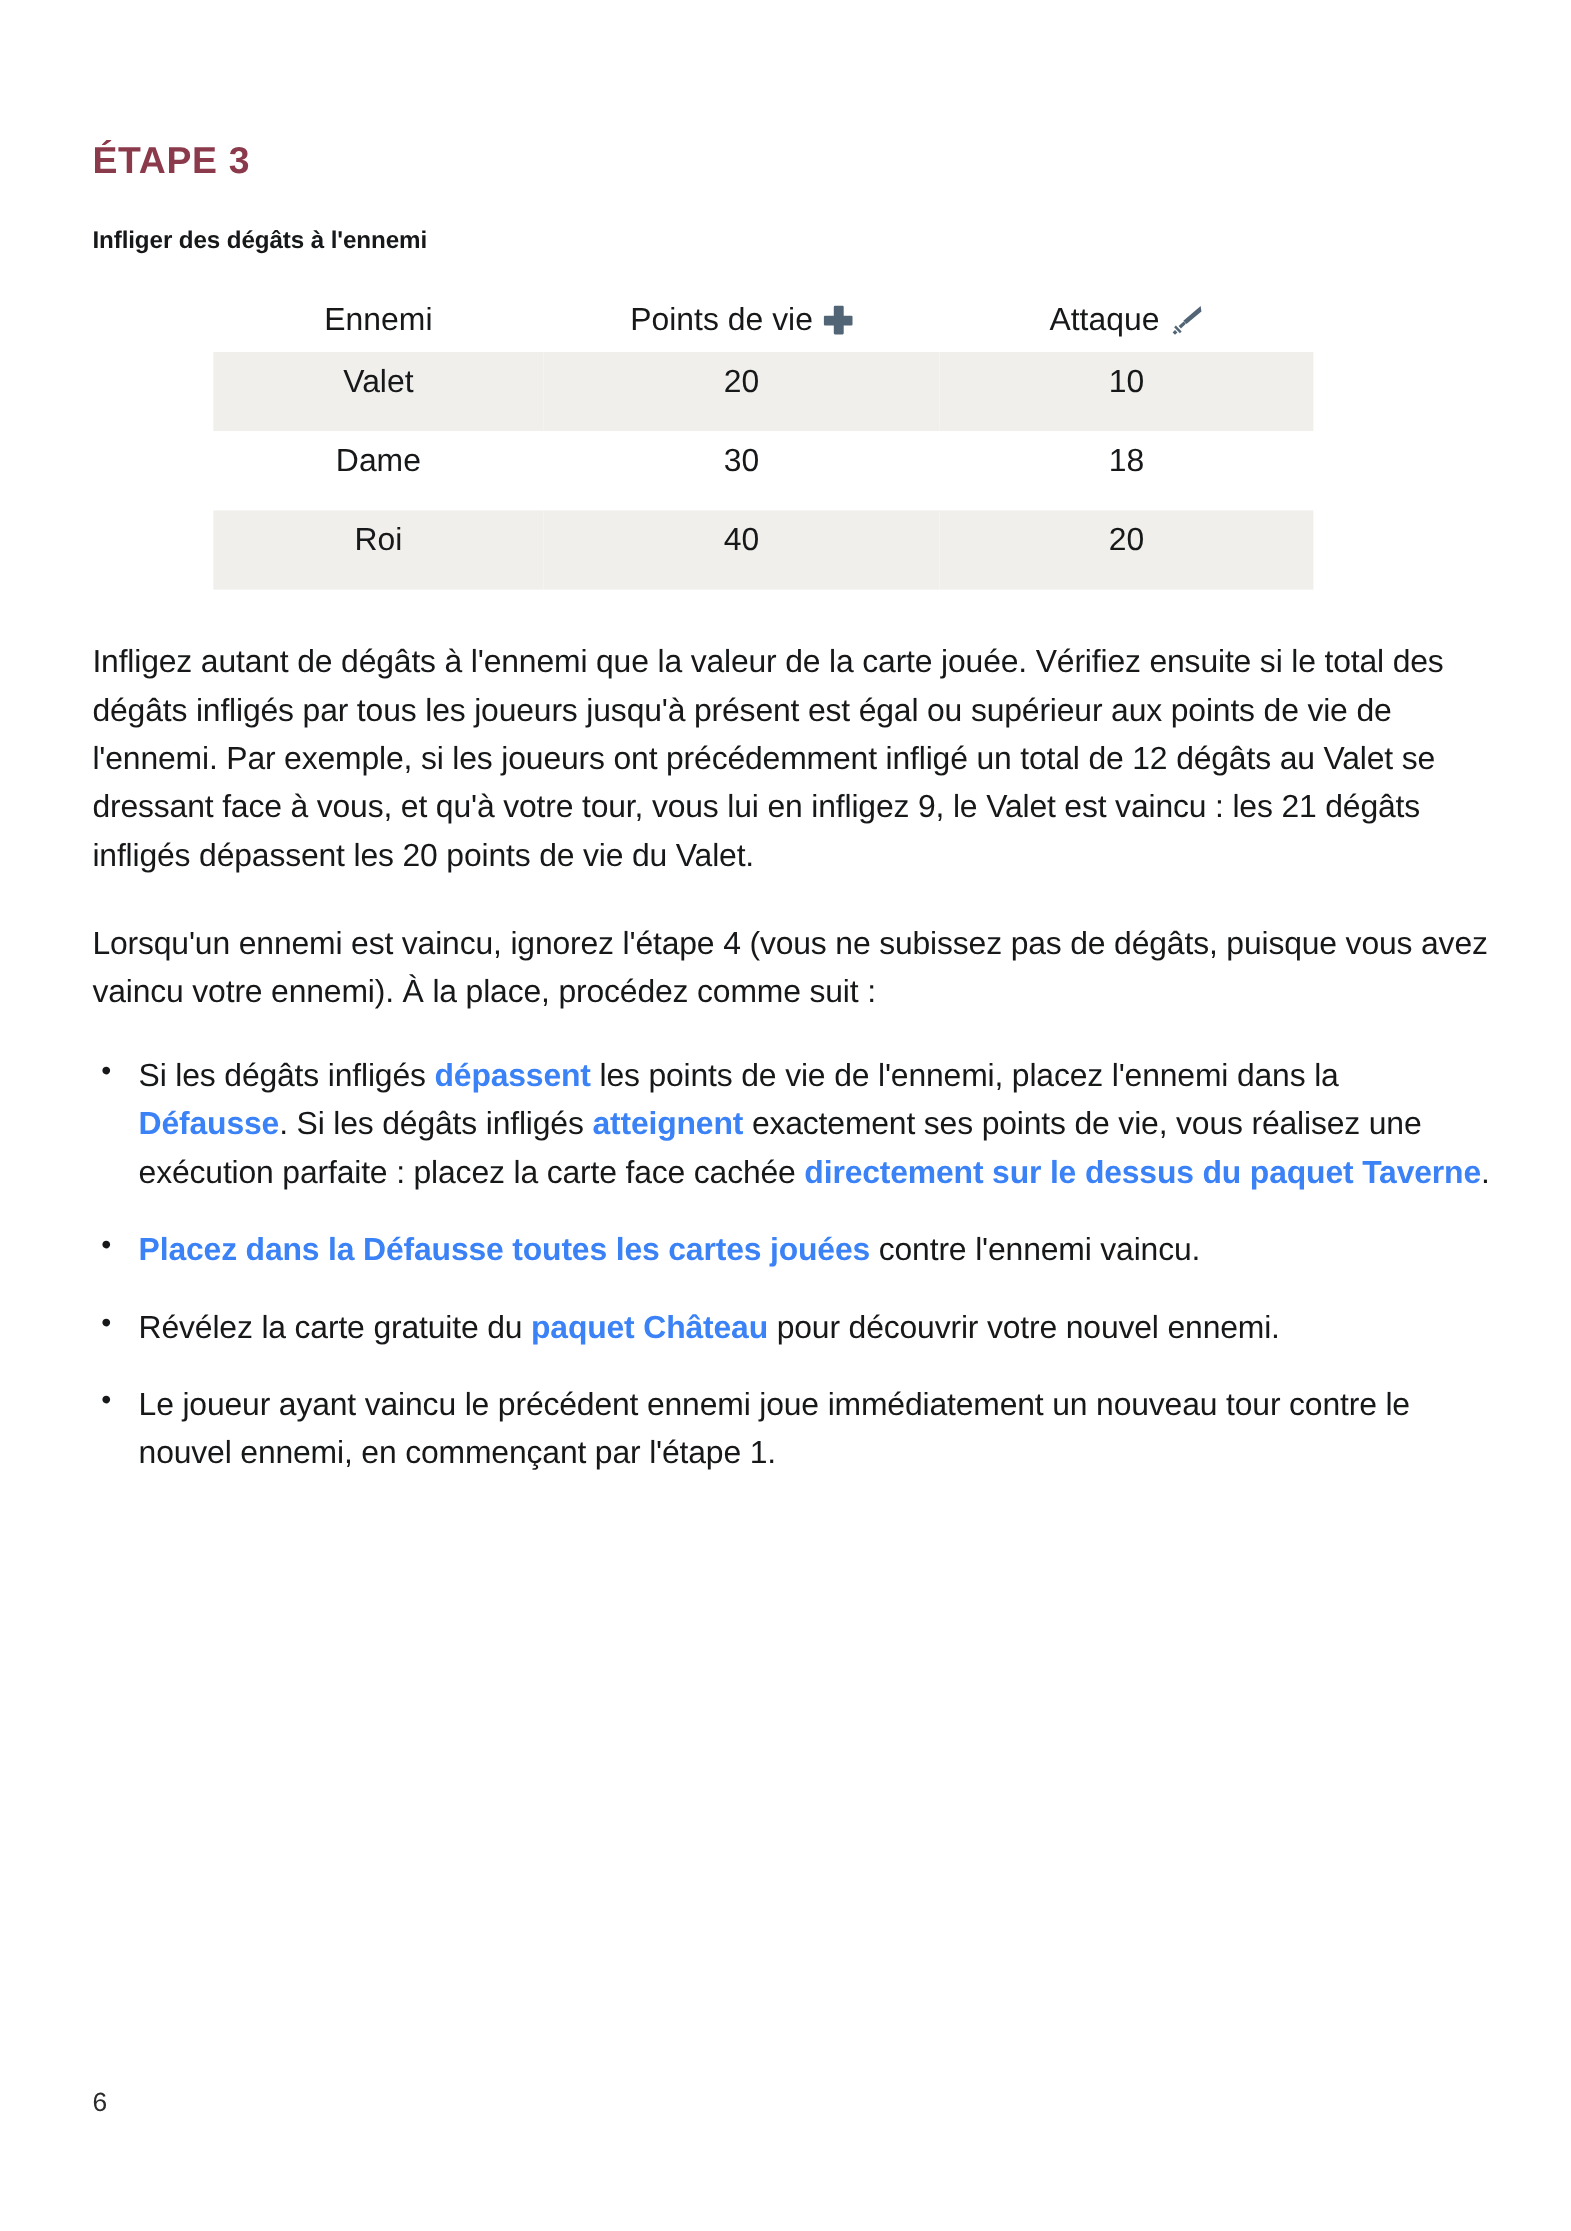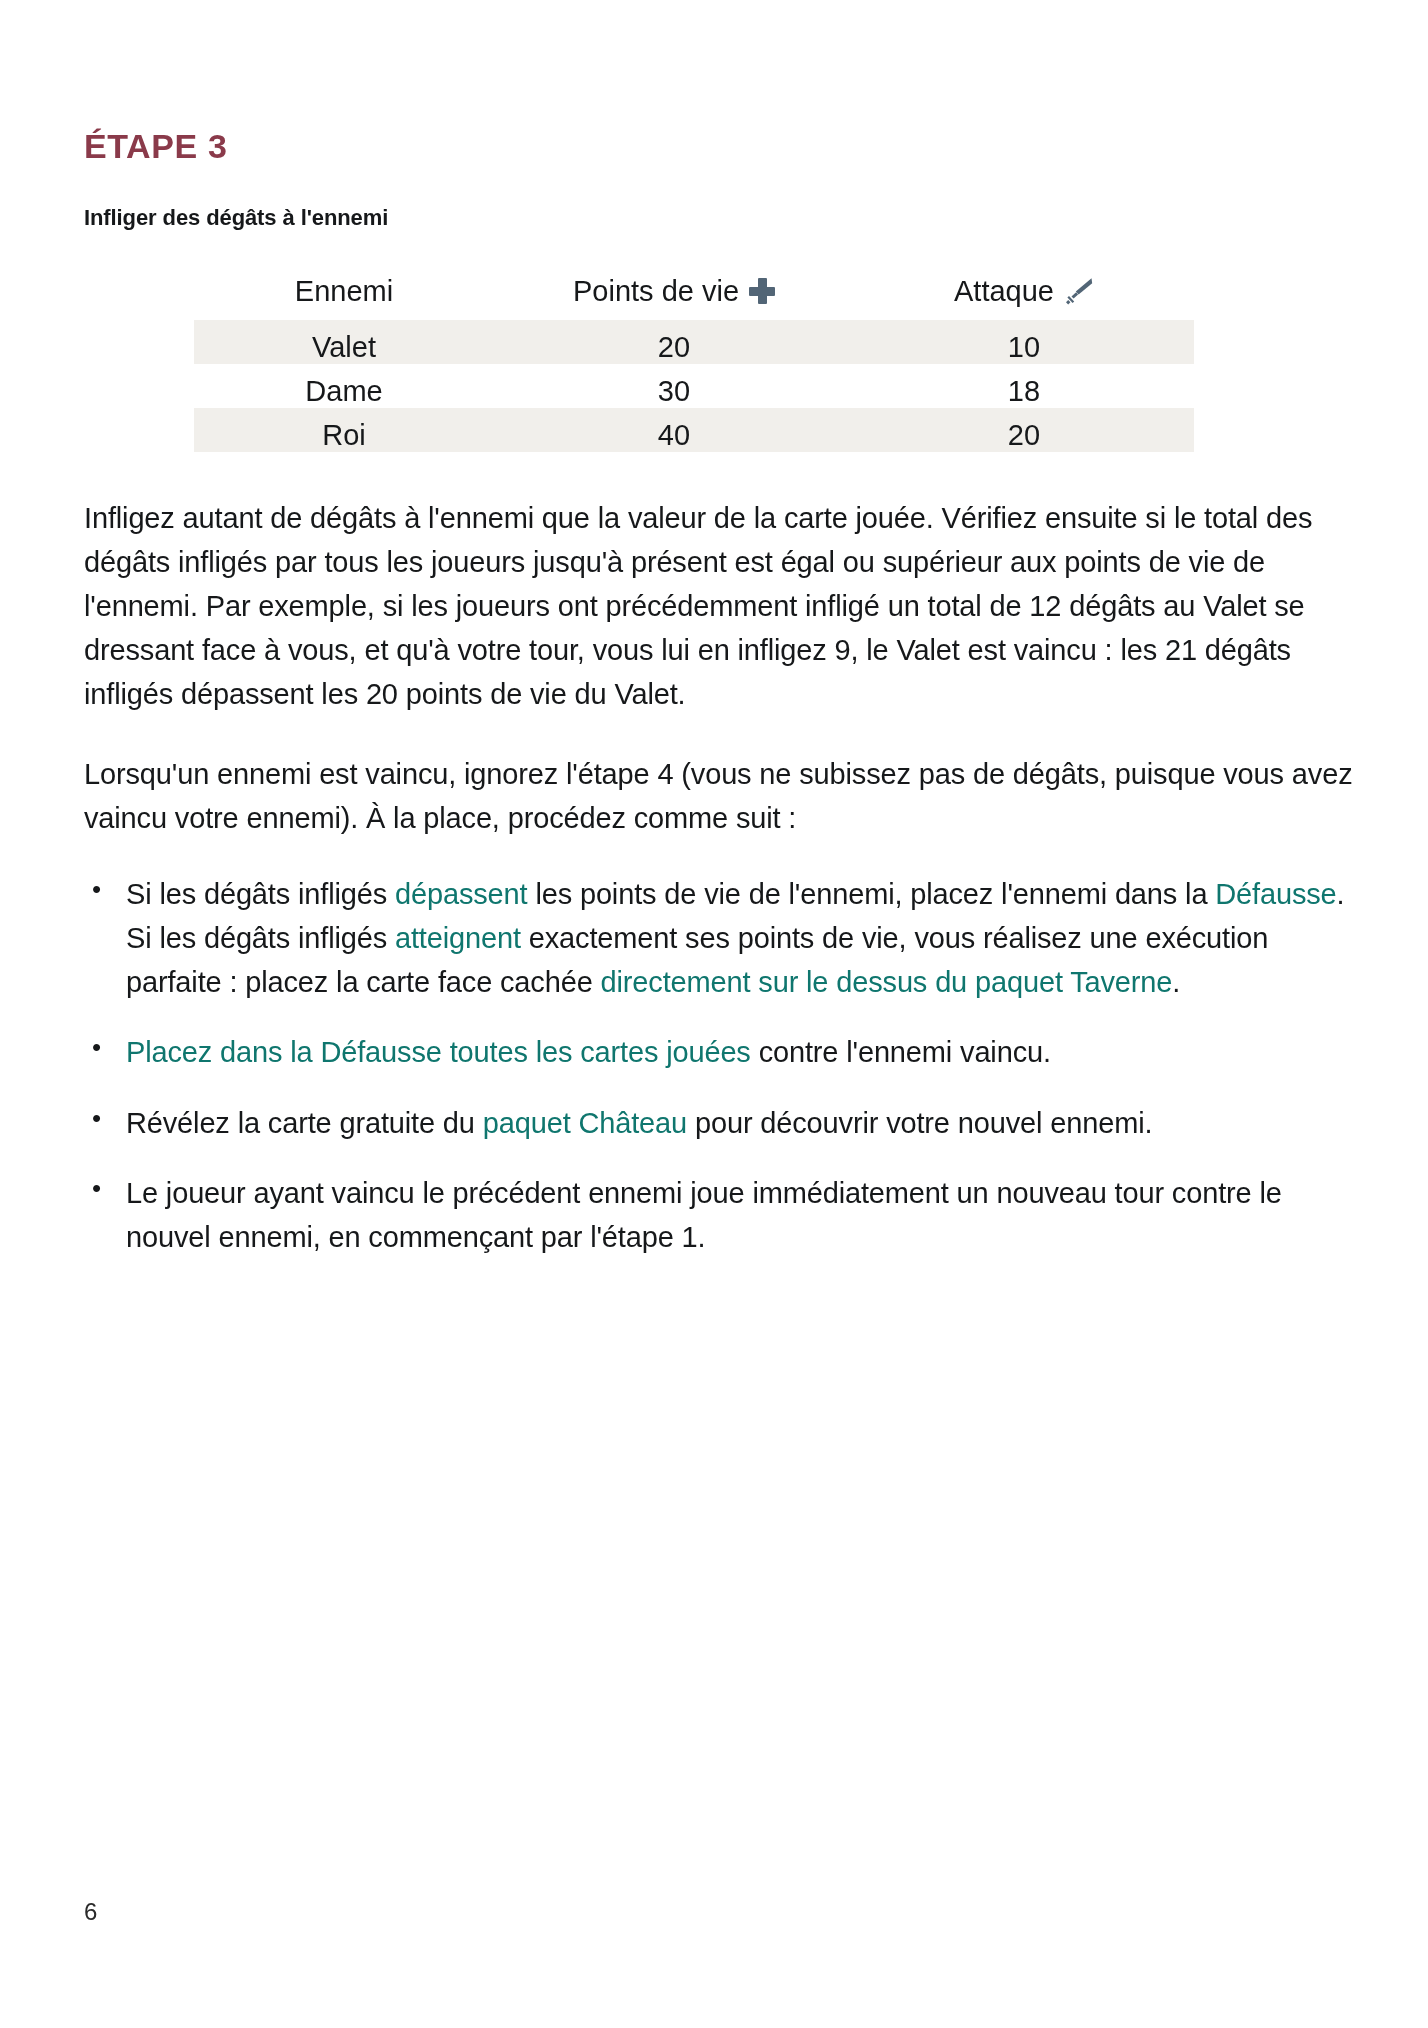--- a/index.html
+++ b/index.html
@@ -74,21 +74,21 @@
     text-align: center;
     padding: 2px 0 12px 0;
     background: #ffffff;
     white-space: nowrap;
   }
   table.enemy-table td {
     font-size: 29px;
     font-weight: 400;
     color: #16181a;
     text-align: center;
-    padding: 11px 0 0 0;
+    padding: 11px 0 28px 0;
   }
   table.enemy-table tbody tr.odd td { background: #f1efeb; }
   table.enemy-table tbody tr.even td { background: #ffffff; }
 
   .th-inner {
     display: inline-flex;
     align-items: center;
     justify-content: center;
     gap: 10px;
   }
@@ -159,22 +159,22 @@
   ul.bullets li::before {
     content: "•";
     position: absolute;
     left: 8px;
     top: -2px;
     font-size: 26px;
     color: #16181a;
     line-height: 1.52;
   }
   .em-teal {
-    color: #0f766e;
-    font-weight: 400;
+    color: #3b82f6;
+    font-weight: 700;
   }
 
   
   .page-number {
     position: absolute;
     left: 84px;
     top: 1898px;
     font-size: 24px;
     color: #2a2a2a;
   }

